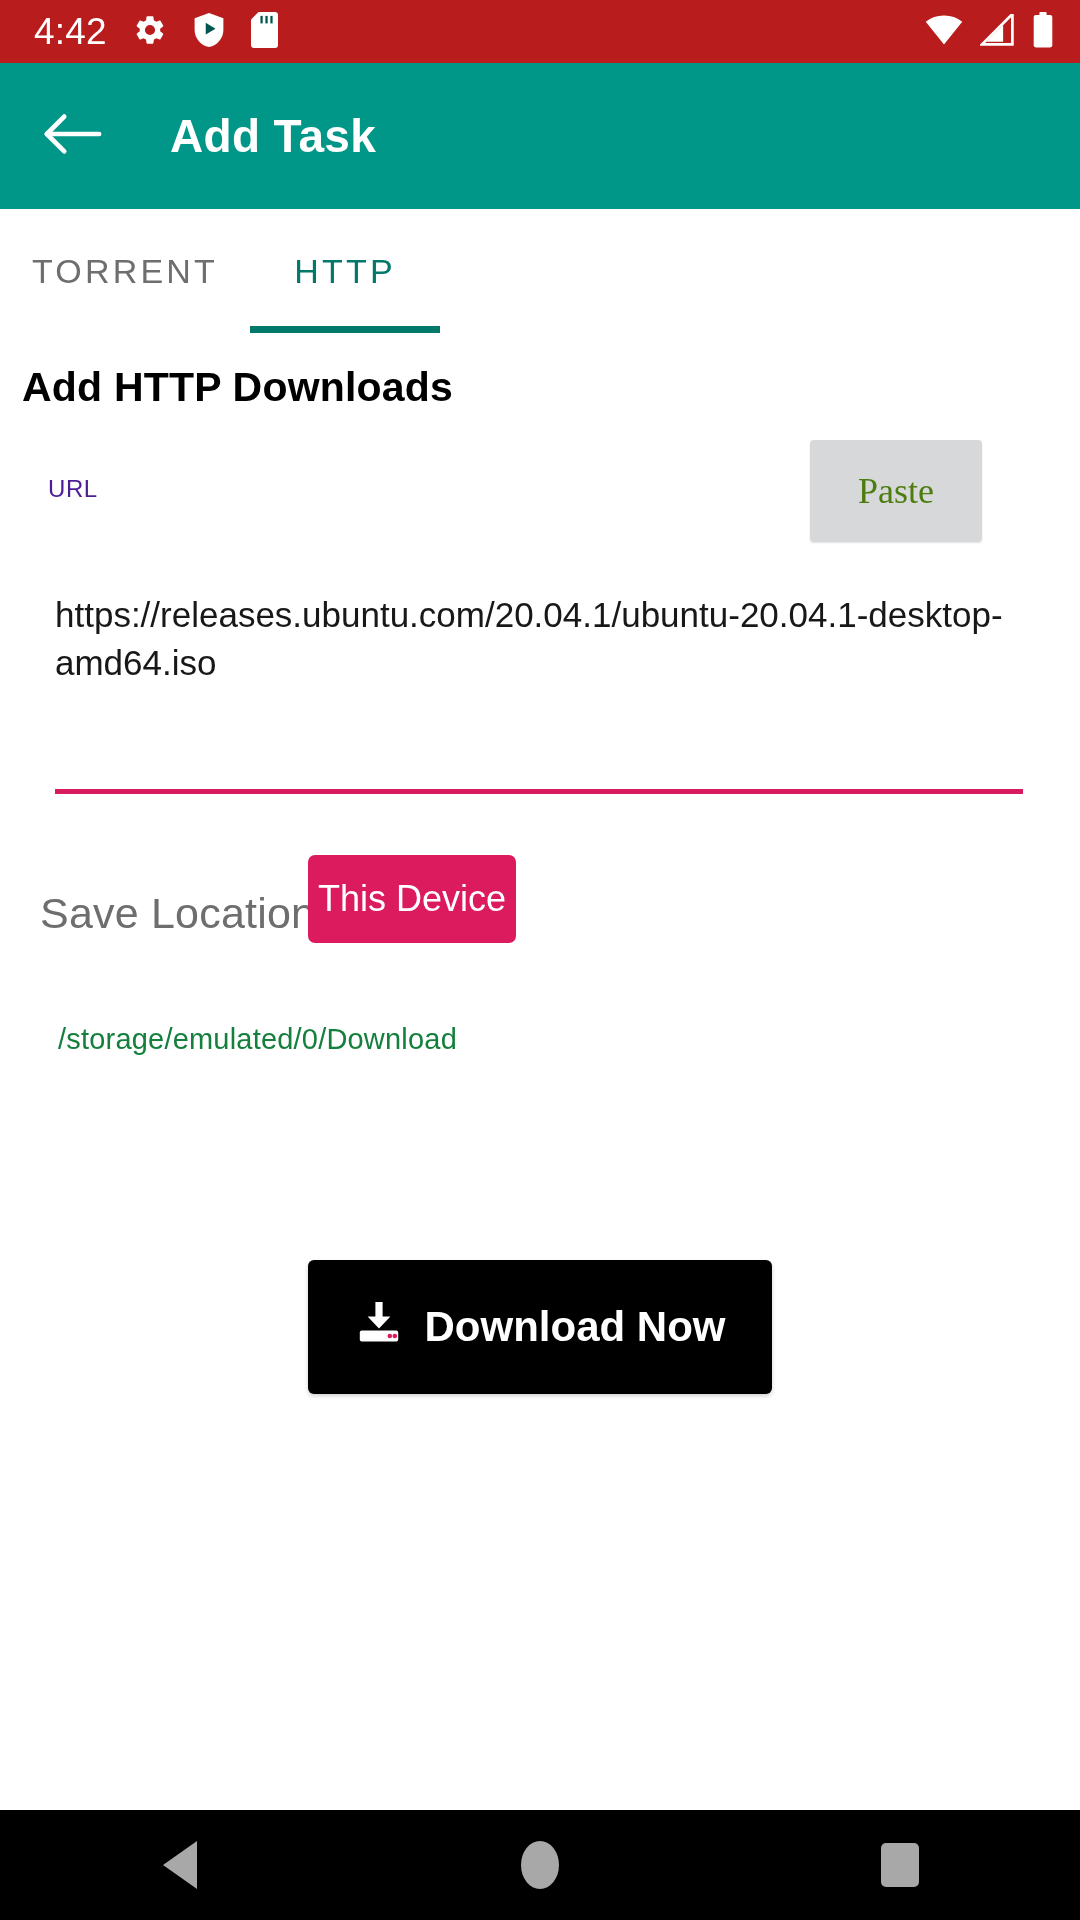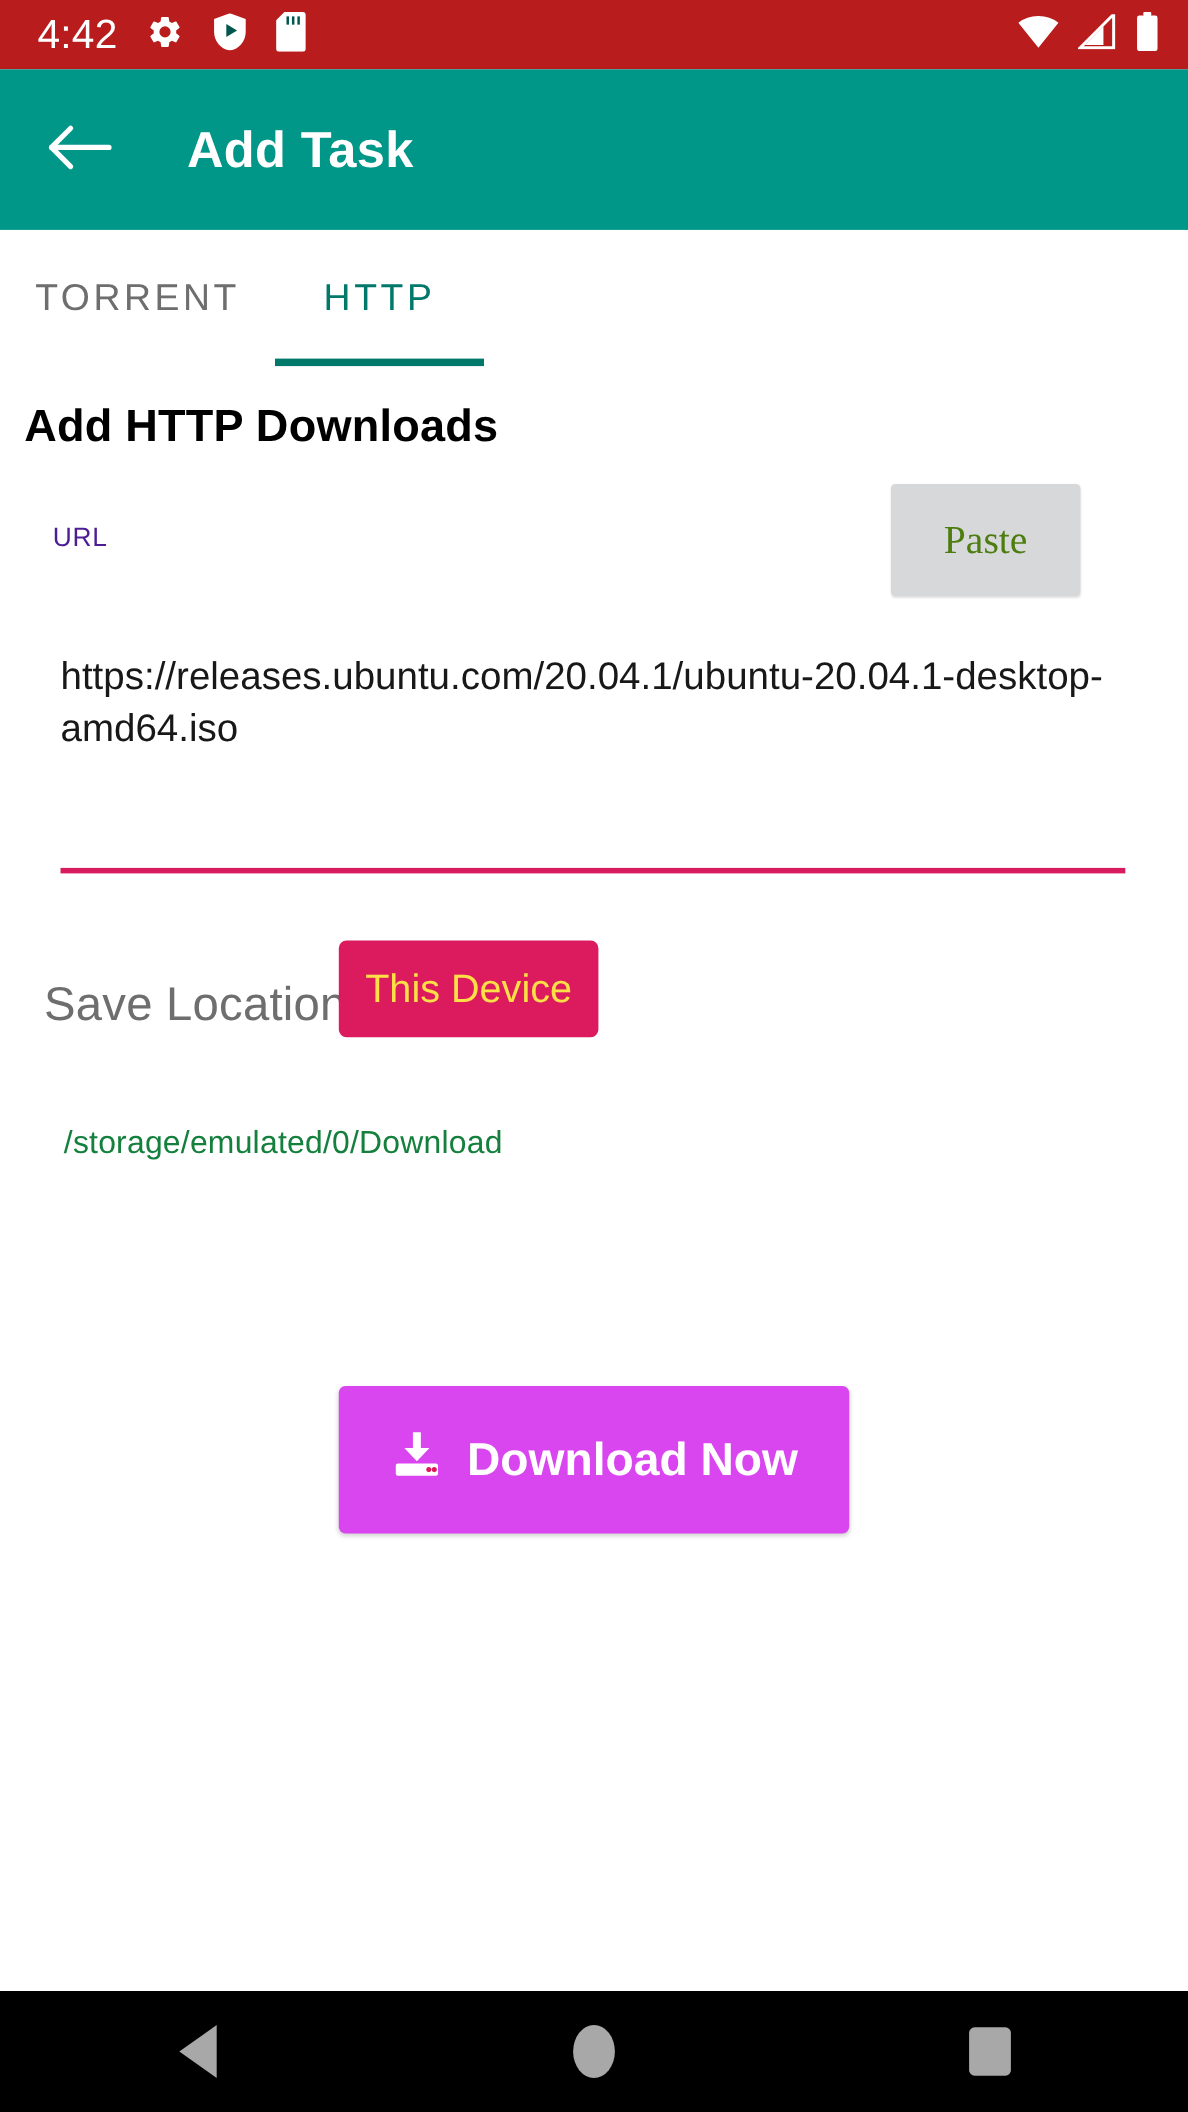--- a/index.html
+++ b/index.html
@@ -190,26 +190,26 @@
     left: 40px;
     font-size: 43px;
     color: #6E6E6E;
     letter-spacing: 0.2px;
   }
 
   #this-device-button {
     position: absolute;
     top: 522px;
     left: 308px;
-    width: 236px;
+    width: 208px;
     height: 88px;
     background: #DB1B5E;
     border: none;
     border-radius: 7px;
-    color: #fde047;
+    color: #ffffff;
     font-size: 36px;
     font-family: "Liberation Sans", sans-serif;
     display: flex;
     align-items: center;
     justify-content: center;
   }
   #save-path-text {
     position: absolute;
     top: 690px;
     left: 58px;
@@ -217,21 +217,21 @@
     color: #15803d;
     letter-spacing: 0.2px;
   }
 
   #download-button {
     position: absolute;
     top: 927px;
     left: 308px;
     width: 464px;
     height: 134px;
-    background: #d946ef;
+    background: #000000;
     border: none;
     border-radius: 6px;
     color: #ffffff;
     font-family: "Liberation Sans", sans-serif;
     font-size: 42px;
     font-weight: 700;
     display: flex;
     align-items: center;
     justify-content: center;
     gap: 22px;

